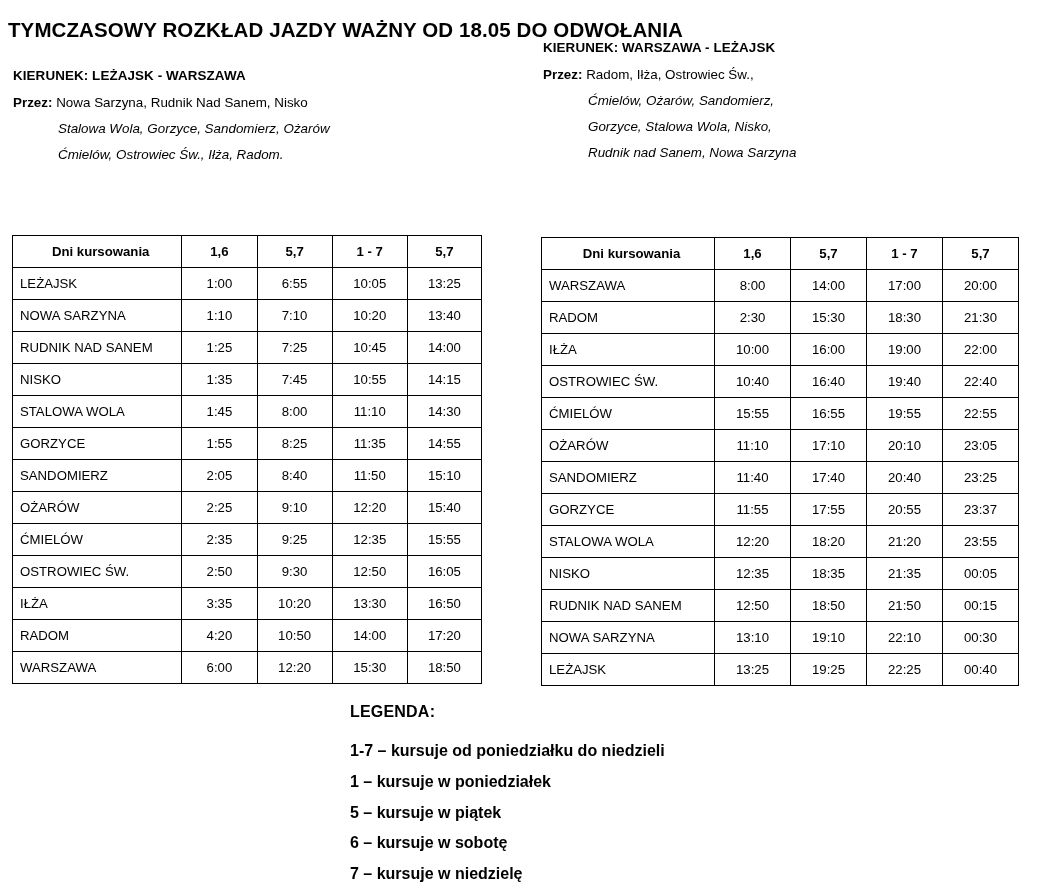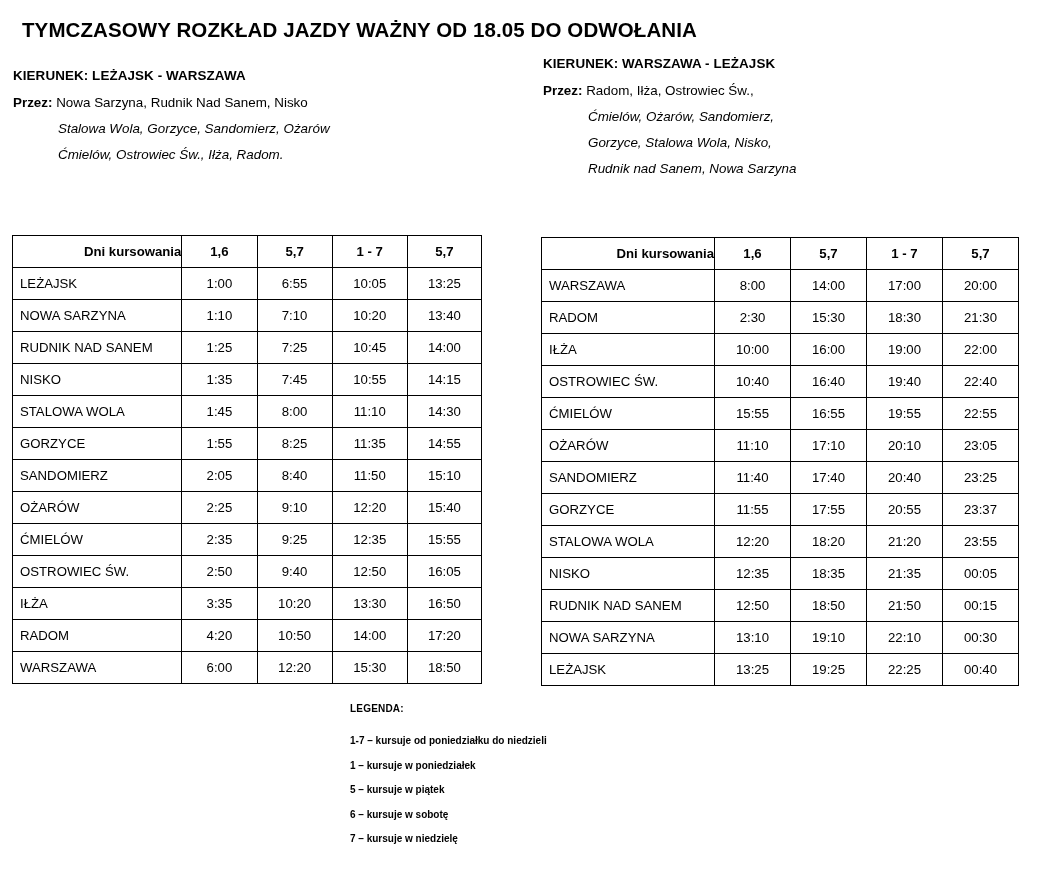--- a/index.html
+++ b/index.html
@@ -13,35 +13,35 @@
     height: 885px;
     position: relative;
     font-family: "Liberation Sans", sans-serif;
     color: #000000;
     overflow: hidden;
   }
 
   
   .doc-title {
     position: absolute;
-    left: 22px;
+    left: 8px;
     top: 18px;
     font-size: 20.5px;
     font-weight: bold;
     letter-spacing: 0.1px;
     white-space: nowrap;
   }
 
   
   .dir-block {
     position: absolute;
     font-size: 13.4px;
   }
   .dir-block.left  { left: 13px;  top: 68px;  width: 500px; }
-  .dir-block.right { left: 543px; top: 56px;  width: 480px; }
+  .dir-block.right { left: 543px; top: 40px;  width: 480px; }
 
   .dir-title {
     font-weight: bold;
     font-size: 13.4px;
     margin: 0 0 13px 0;
     letter-spacing: 0.1px;
   }
   .via-row {
     margin: 0 0 12px 0;
     line-height: 1.05;
@@ -80,42 +80,42 @@
   }
   .tt th.c-head,
   .tt td.c-val {
     text-align: center;
     padding-left: 0;
   }
   .tt thead th {
     font-weight: bold;
   }
   .tt th.stop-head {
-    text-align: right;
+    text-align: center;
     padding-left: 7px;
   }
 
   
   .tt.left col.stop { width: 169px; }
   .tt.left col.t    { width: 75px;  }
   .tt.left col.t3   { width: 75px;  }
   .tt.left col.t4   { width: 74px;  }
 
   
   .tt.right col.stop { width: 173px; }
   .tt.right col.t    { width: 76px;  }
   .tt.right col.t3   { width: 76px;  }
   .tt.right col.t4   { width: 76px;  }
 
   
   .legend {
     position: absolute;
     left: 350px;
     top: 703px;
-    font-size: 10px;
+    font-size: 16px;
     font-weight: bold;
   }
   .legend-title {
     margin: 0 0 22px 0;
     letter-spacing: 0.2px;
   }
   .legend-item {
     margin: 0 0 14px 0;
     line-height: 1.05;
     white-space: nowrap;
@@ -225,21 +225,21 @@
       <tr>
         <td class="stop-cell">ĆMIELÓW</td>
         <td class="c-val">2:35</td>
         <td class="c-val">9:25</td>
         <td class="c-val">12:35</td>
         <td class="c-val">15:55</td>
       </tr>
       <tr>
         <td class="stop-cell">OSTROWIEC ŚW.</td>
         <td class="c-val">2:50</td>
-        <td class="c-val">9:40</td>
+        <td class="c-val">9:30</td>
         <td class="c-val">12:50</td>
         <td class="c-val">16:05</td>
       </tr>
       <tr>
         <td class="stop-cell">IŁŻA</td>
         <td class="c-val">3:35</td>
         <td class="c-val">10:20</td>
         <td class="c-val">13:30</td>
         <td class="c-val">16:50</td>
       </tr>

